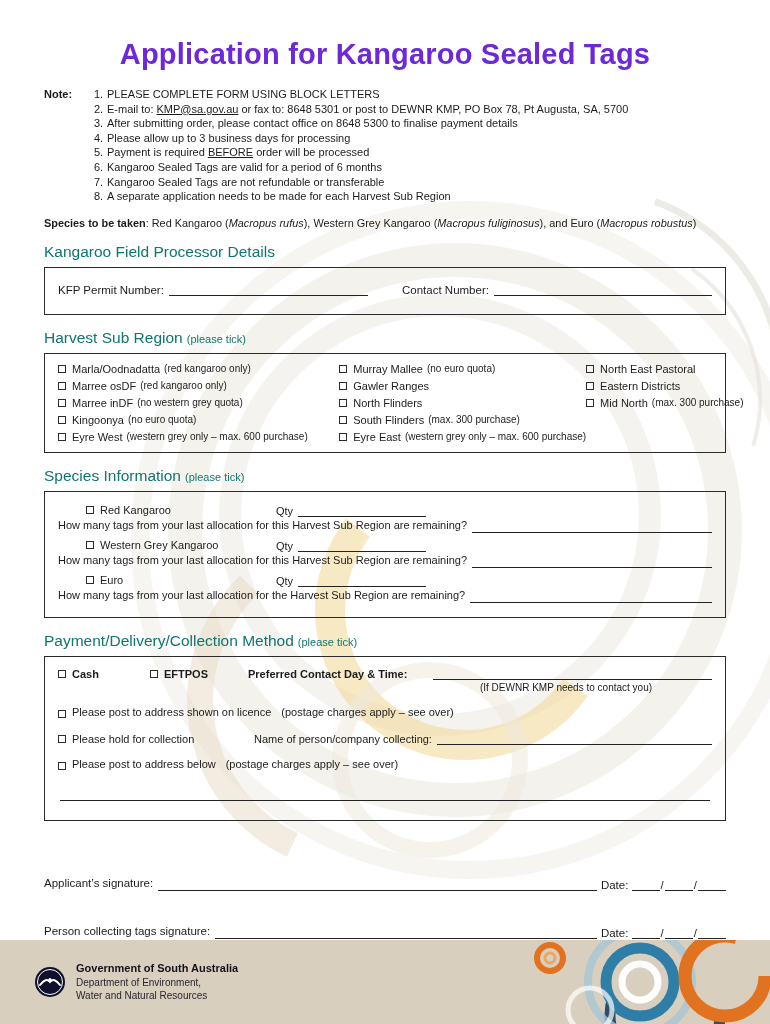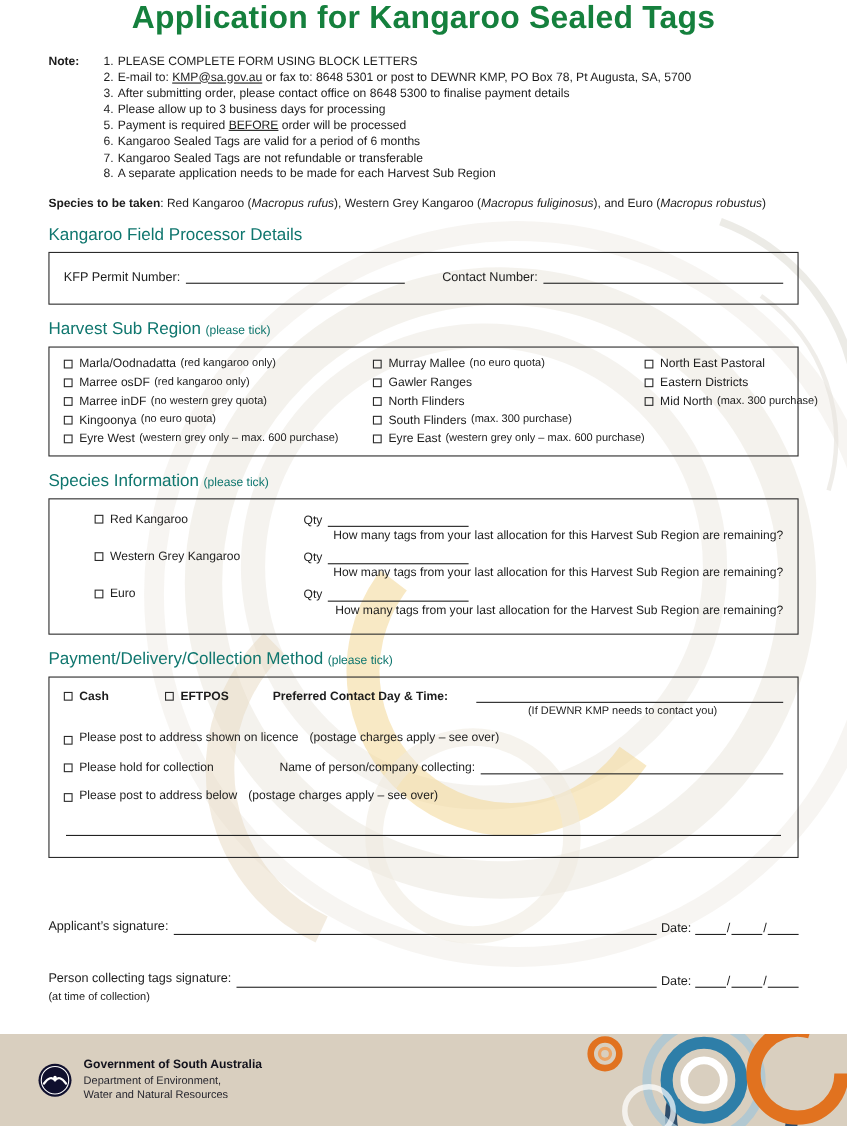--- a/index.html
+++ b/index.html
@@ -5,21 +5,21 @@
   * { margin:0; padding:0; box-sizing:border-box; }
   html,body { background:#ffffff; }
   .page {
     position:relative; width:770px; height:1024px; margin:0 auto;
     background:#ffffff; overflow:hidden;
     font-family:"Liberation Sans", sans-serif; color:#1c1c1c;
   }
   .watermark { position:absolute; inset:0; z-index:0; pointer-events:none; }
   .content { position:relative; z-index:1; padding:0 44px; }
 
-  h1.title { text-align:center; font-size:29px; font-weight:700; letter-spacing:.2px; margin-bottom:16px; color:#15803d; }
+  h1.title { text-align:center; font-size:29px; font-weight:700; letter-spacing:.2px; margin-top:38px; margin-bottom:16px; color:#6d28d9; }
 
   .note { display:flex; font-size:11px; line-height:14.6px; }
   .note-label { width:50px; font-weight:700; flex:none; }
   .note-item .num { display:inline-block; min-width:13px; }
   .u { text-decoration:underline; }
   .bold { font-weight:700; }
 
   .species-line { margin-top:13px; font-size:10.9px; white-space:nowrap; }
   .species-line i { font-style:italic; }
 
@@ -45,21 +45,21 @@
   .harvest-box { display:flex; }
   .h-col { display:flex; flex-direction:column; gap:5px; }
   .h-col1 { flex:0 0 43%; }
   .h-col2 { flex:0 0 27.5%; }
   .h-col3 { flex:1; }
 
   
   .sp-row { display:flex; align-items:center; font-size:11px; margin:2px 0 2px; }
   .sp-left { display:flex; align-items:center; width:218px; flex:none;padding-left:28px; }
   .sp-qty { display:flex; align-items:flex-end; width:150px; }
-  .sp-q { display:flex; align-items:flex-end; font-size:11px; margin:2px 0 5px;flex-direction:column; }
+  .sp-q { display:flex; font-size:11px; margin:2px 0 5px; }
 
   
   .pay-row1 { display:flex; align-items:flex-end; font-size:11px; }
   .pay-cash { width:92px; flex:none; }
   .pay-eftpos { width:98px; flex:none; }
   .pay-bold { font-weight:700; }
   .pay-row1 .fill { margin-left:26px; }
   .contact-hint { font-size:10px; width:280px; margin-left:auto; margin-right:6px; text-align:center; margin-top:2px; }
   .pay-row { display:flex; align-items:flex-end; font-size:11px; margin-top:13px; }
   .pay-note { font-size:11px; margin-left:10px; }

